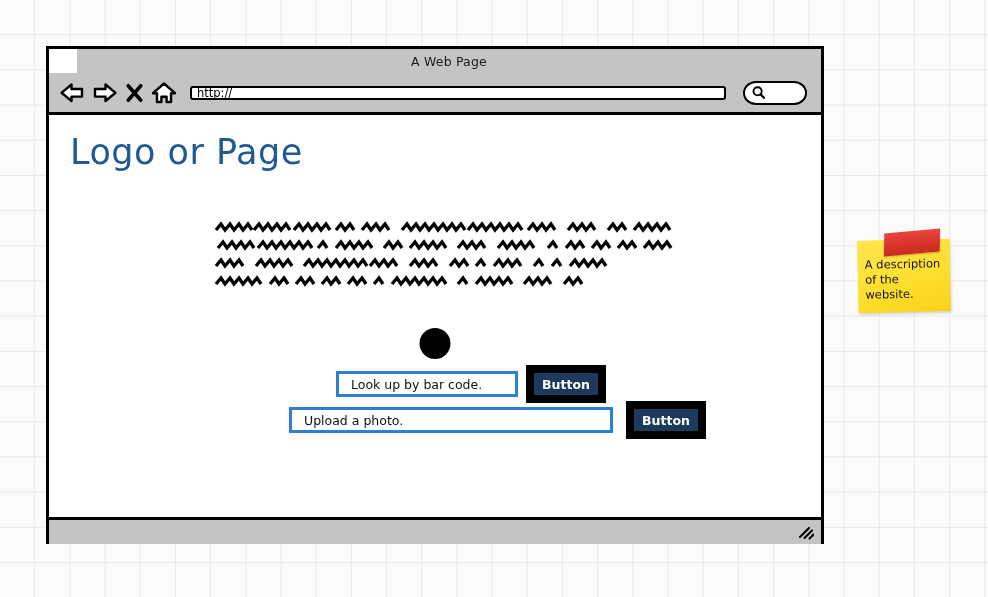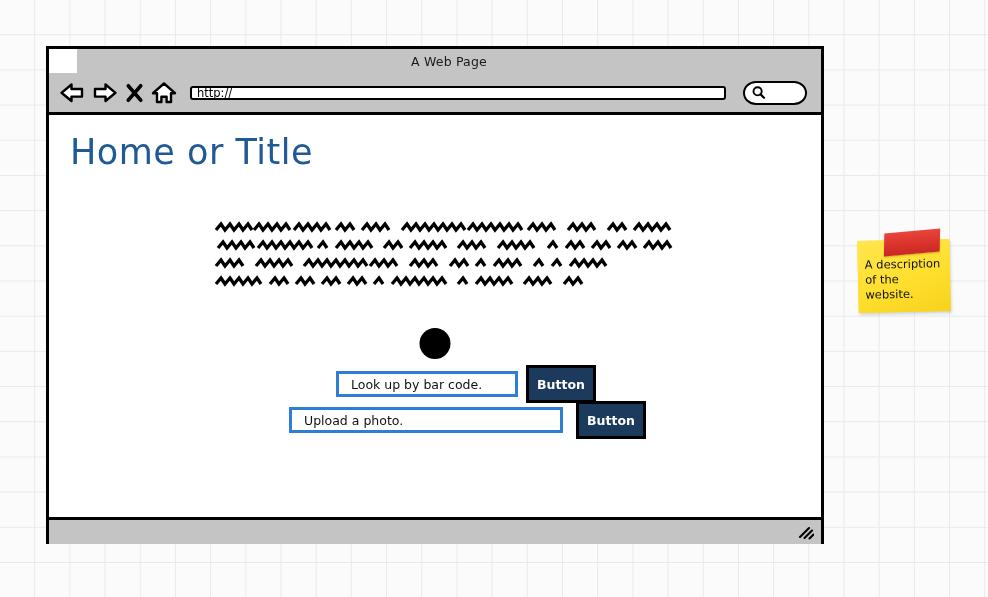--- a/index.html
+++ b/index.html
@@ -180,29 +180,29 @@
   .text-input {
     background: #fff;
     border: 3px solid #2e7fd4;
     box-sizing: border-box;
     height: 26px;
     display: flex;
     align-items: center;
     padding-left: 12px;
   }
   #input-barcode { width: 182px; }
-  #input-upload  { width: 274px; }
+  #input-upload  { width: 324px; }
   .input-value {
     font-size: 12.5px;
     color: #111;
   }
 
   .wf-button {
     background: #1b3a5c;
-    border: 3px solid #000000;
+    border: 8px solid #000000;
     box-sizing: border-box;
     height: 38px;
     padding: 0 8px;
     display: flex;
     align-items: center;
     justify-content: center;
     margin-left: 8px;
   }
   #btn-upload { margin-left: 13px; }
   .wf-button-label {
@@ -298,21 +298,21 @@
       <svg width="15" height="15" viewBox="0 0 15 15">
         <circle cx="6.6" cy="6.3" r="4.1" fill="none" stroke="#000" stroke-width="1.9"></circle>
         <path d="M9.6 9.4 L13 12.8" stroke="#000" stroke-width="2.2" stroke-linecap="round"></path>
       </svg>
     </div>
 
   </div>
 
   <div id="page-content">
 
-    <div id="logo-title">Home or Title</div>
+    <div id="logo-title">Logo or Page</div>
 
 
     <div id="scribble-block">
       <div class="scribble-line">
         <svg width="470" height="13" viewBox="0 0 470 13" preserveAspectRatio="none">
           <path d="M2 9 l5 -6 l4 6 l5 -6 l4 6 l5 -6 l4 6 l5 -6 l4 6
                    M40 9 l5 -6 l4 6 l5 -6 l4 6 l5 -6 l4 6 l5 -6 l4 6
                    M80 9 l5 -6 l4 6 l5 -6 l4 6 l5 -6 l4 6 l5 -6 l4 6
                    M122 9 l5 -6 l4 6 l5 -6 l4 6
                    M148 9 l5 -6 l4 6 l5 -6 l4 6 l5 -6 l4 6

